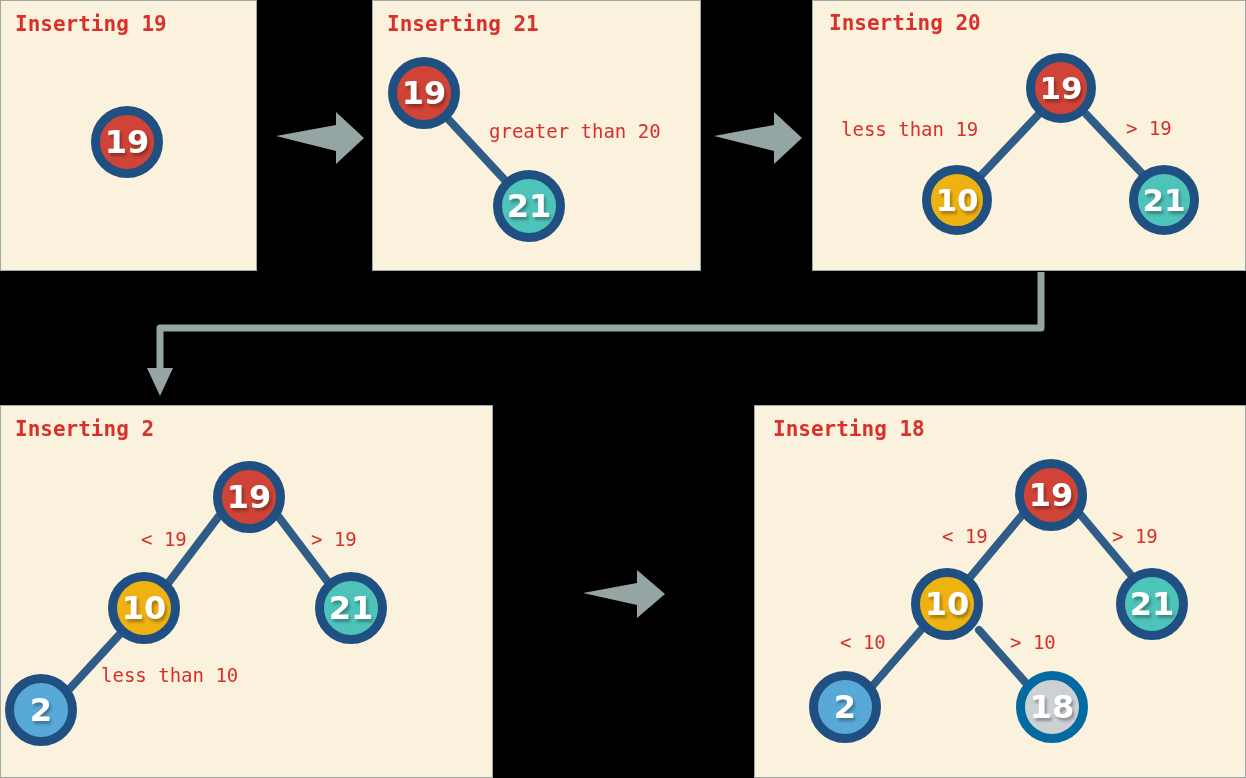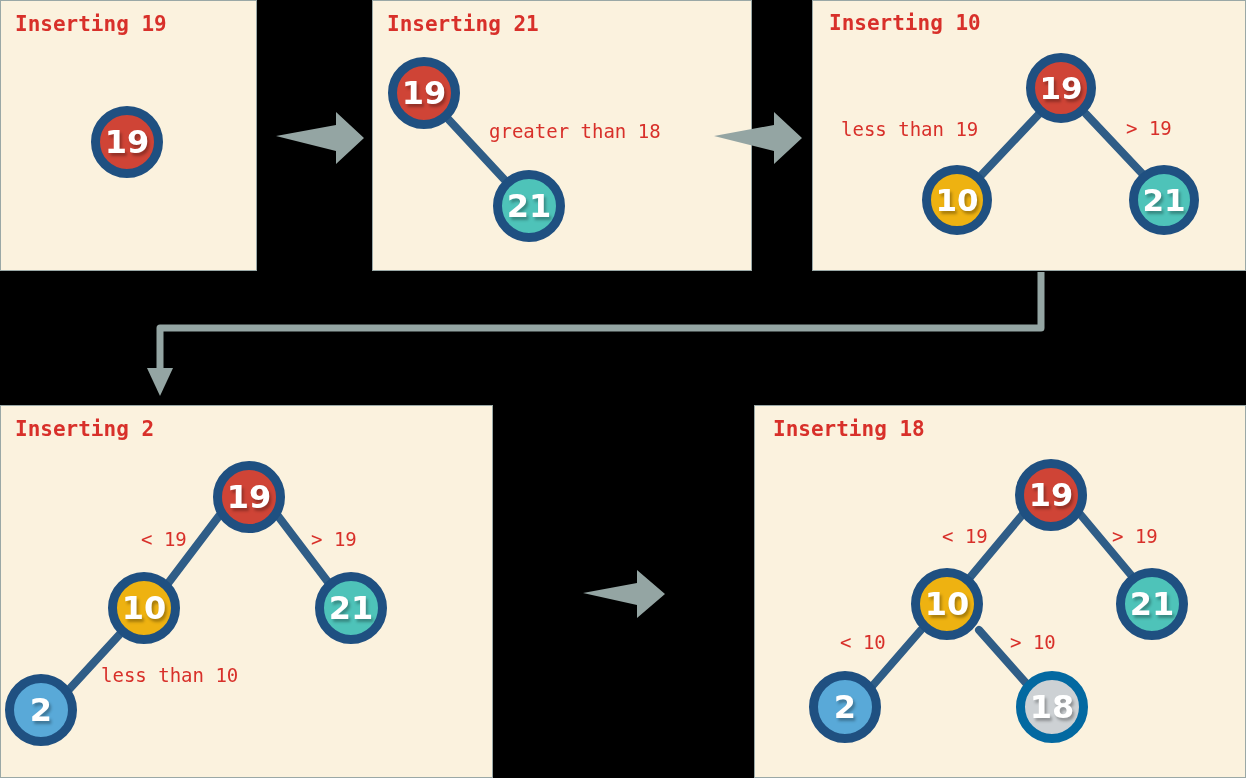--- a/index.html
+++ b/index.html
@@ -54,39 +54,39 @@
 
 <div id="root">
 
   <div class="panel" style="left:0px;top:0px;width:257px;height:271px;padding-left:44px;">
     <div class="panel-title" style="left:14px;top:11px;">Inserting 19</div>
     <div class="node" style="left:90px;top:105px;width:72px;height:72px;background:#cf4436;border:9px solid #1f5081;font-size:32px;">
       <span>19</span>
     </div>
   </div>
 
-  <div class="panel" style="left:372px;top:0px;width:380px;height:271px;">
+  <div class="panel" style="left:372px;top:0px;width:329px;height:271px;">
     <div class="panel-title" style="left:14px;top:11px;">Inserting 21</div>
 
     <svg class="wires" width="329" height="271">
       <line x1="51" y1="92" x2="156" y2="205" stroke="#2f5d87" stroke-width="8" stroke-linecap="round"></line>
     </svg>
 
     <div class="node" style="left:15px;top:56px;width:72px;height:72px;background:#cf4436;border:9px solid #1f5081;font-size:32px;">
       <span>19</span>
     </div>
     <div class="node" style="left:120px;top:169px;width:72px;height:72px;background:#4ec3b9;border:9px solid #1f5081;font-size:32px;">
       <span>21</span>
     </div>
 
-    <div class="edge-label" style="left:116px;top:119px;">greater than 18</div>
+    <div class="edge-label" style="left:116px;top:119px;">greater than 20</div>
   </div>
 
   <div class="panel" style="left:812px;top:0px;width:434px;height:271px;">
-    <div class="panel-title" style="left:16px;top:10px;">Inserting 10</div>
+    <div class="panel-title" style="left:16px;top:10px;">Inserting 20</div>
 
     <svg class="wires" width="434" height="271">
       <line x1="226" y1="113" x2="160" y2="183" stroke="#2f5d87" stroke-width="8" stroke-linecap="round"></line>
       <line x1="273" y1="113" x2="339" y2="183" stroke="#2f5d87" stroke-width="8" stroke-linecap="round"></line>
     </svg>
 
     <div class="node" style="left:213px;top:52px;width:70px;height:70px;background:#cf4436;border:9px solid #1f5081;font-size:31px;">
       <span>19</span>
     </div>
     <div class="node" style="left:109px;top:164px;width:70px;height:70px;background:#eeb211;border:9px solid #1f5081;font-size:31px;">

